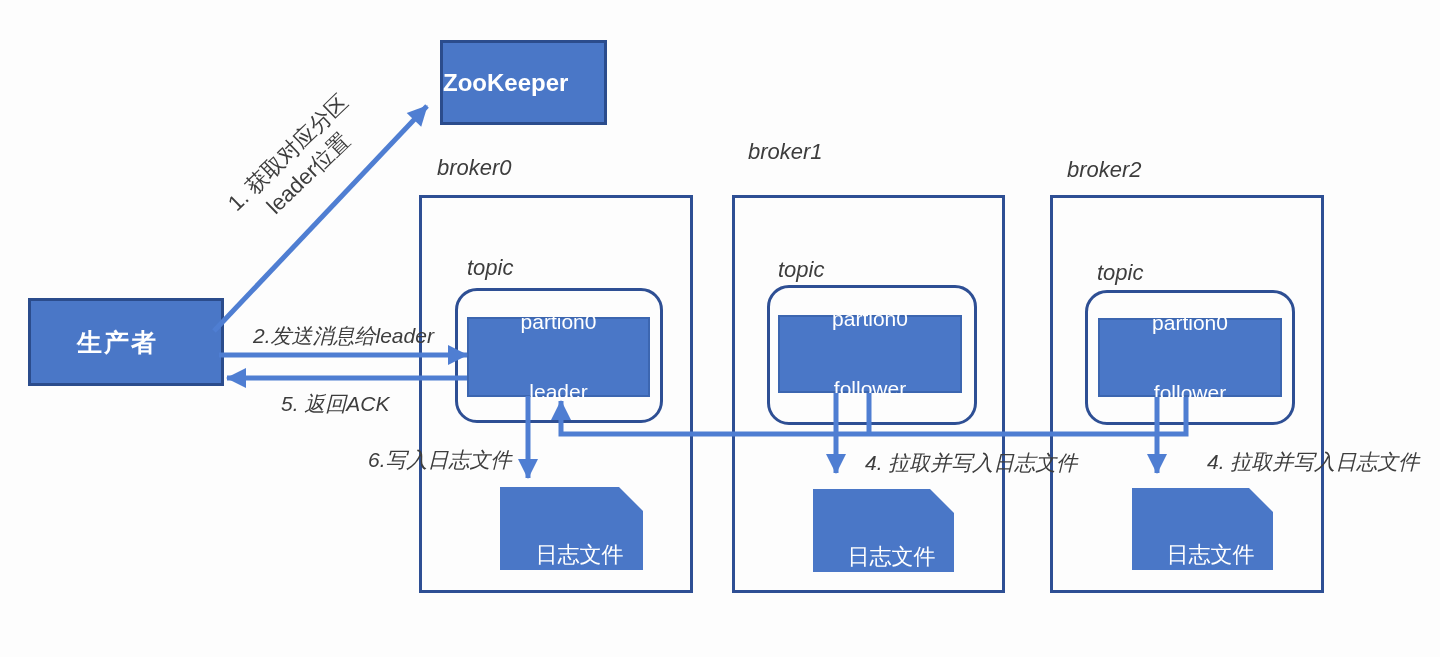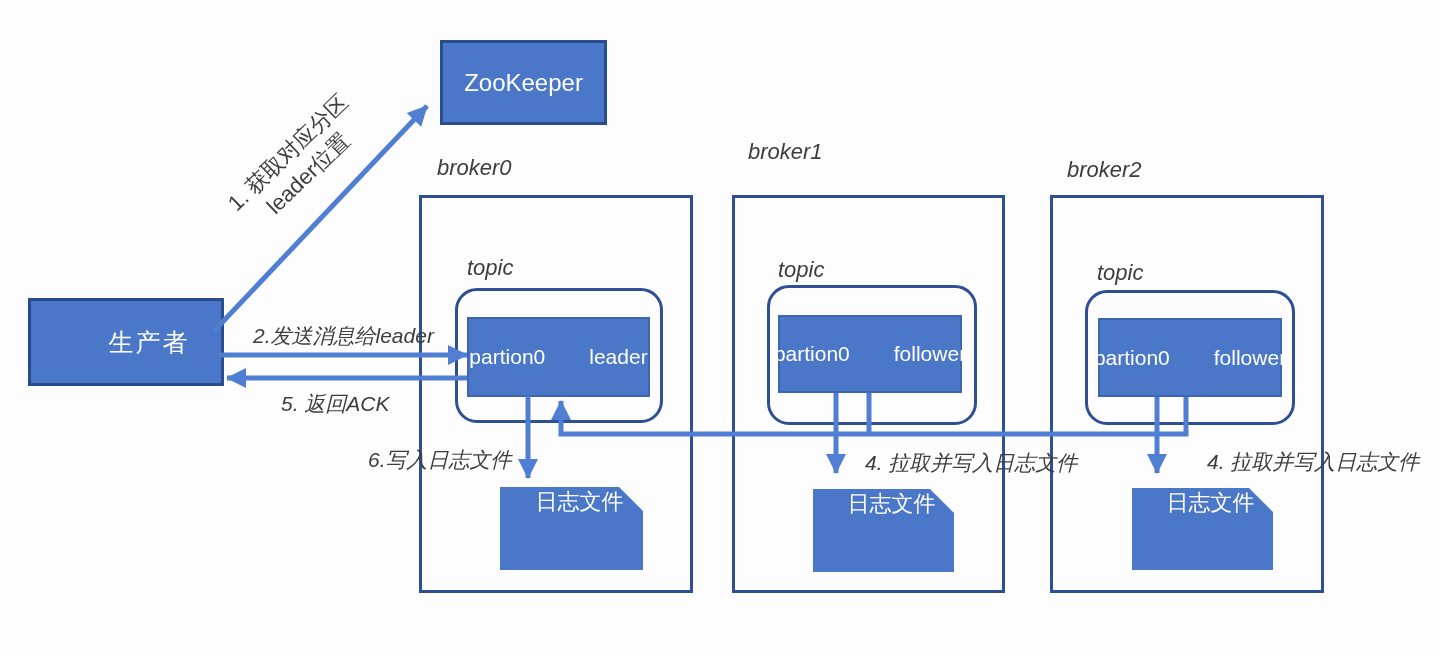--- a/index.html
+++ b/index.html
@@ -21,22 +21,23 @@
     width:1440px;height:657px;
     background:var(--c-background);
     overflow:hidden;
   }
   .abs{position:absolute;box-sizing:border-box;}
   
   .node{
     background:var(--c-node-fill);
     border:3px solid var(--c-node-border);
     color:var(--c-text-light);
-    display:flex;align-items:center;justify-content:center;
+    display:flex;align-items:center;justify-content:flex-start;
     text-align:center;
+    font-weight:bold;
   }
   .producer{left:28px;top:298px;width:196px;height:88px;font-size:25px;letter-spacing:2px;padding-left:46px;}
   .zookeeper{left:440px;top:40px;width:167px;height:85px;font-size:24px;}
   
   .broker-box{
     border:3px solid var(--c-outline-border);
     background:transparent;
   }
   .broker0{left:419px;top:195px;width:274px;height:398px;}
   .broker1{left:732px;top:195px;width:273px;height:398px;}
@@ -48,31 +49,31 @@
     background:transparent;
   }
   .topic0{left:455px;top:288px;width:208px;height:135px;}
   .topic1{left:767px;top:285px;width:210px;height:140px;}
   .topic2{left:1085px;top:290px;width:210px;height:135px;}
   
   .part-box{
     background:var(--c-node-fill);
     border:2px solid #3c66b0;
     color:var(--c-text-light);
-    display:flex;flex-direction:row;align-items:center;justify-content:center;
+    display:flex;flex-direction:column;align-items:center;justify-content:center;
     font-size:21px;line-height:26px;text-align:right;gap:44px;
   }
   .part0{left:467px;top:317px;width:183px;height:80px;}
   .part1{left:778px;top:315px;width:184px;height:78px;}
   .part2{left:1098px;top:318px;width:184px;height:79px;}
   
   .log-shape{
     background:var(--c-node-fill);
     color:var(--c-text-light);
-    display:flex;align-items:flex-start;justify-content:center;
+    display:flex;align-items:flex-end;justify-content:center;
     font-size:22px;
     clip-path:polygon(0 0, calc(100% - 24px) 0, 100% 24px, 100% 100%, 0 100%);
     padding-left:16px;
   }
   .log0{left:500px;top:487px;width:143px;height:83px;}
   .log1{left:813px;top:489px;width:141px;height:83px;}
   .log2{left:1132px;top:488px;width:141px;height:82px;}
   
   .lbl{
     color:var(--c-text-dark);

